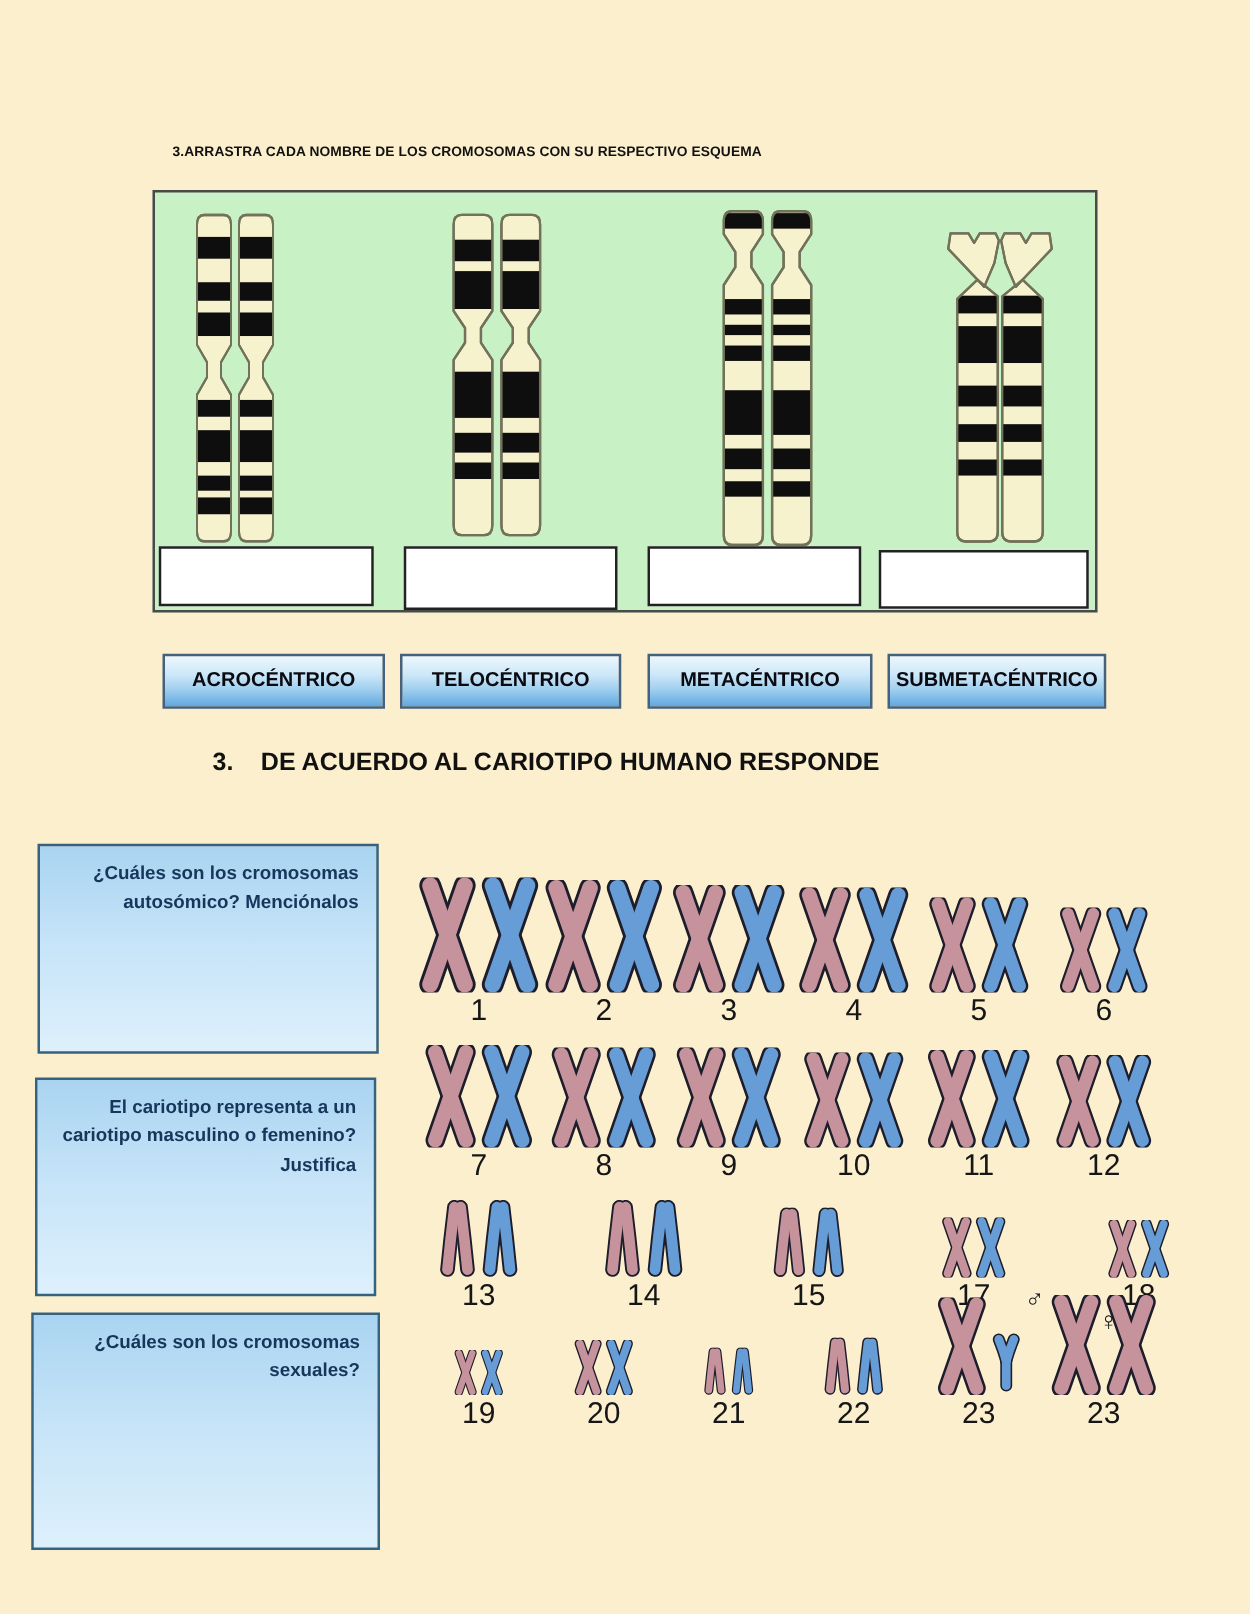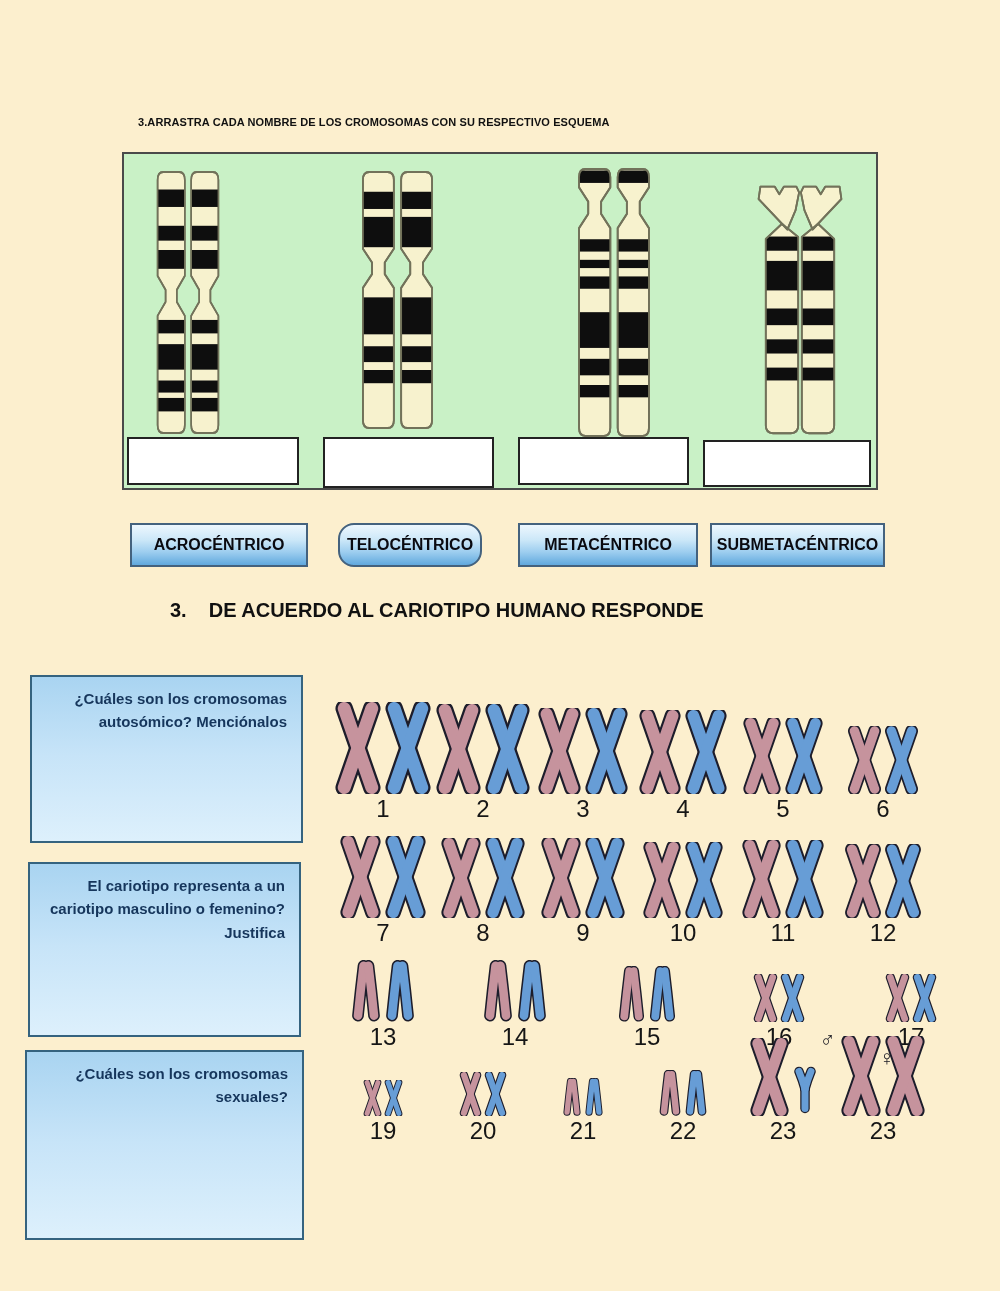--- a/index.html
+++ b/index.html
@@ -19,21 +19,21 @@
   .dropbox{position:absolute;background:#ffffff;border:2px solid #222;box-sizing:border-box;}
   .db1{left:3px;top:283px;width:172px;height:48px;}
   .db2{left:199px;top:283px;width:171px;height:51px;}
   .db3{left:394px;top:283px;width:171px;height:48px;}
   .db4{left:579px;top:286px;width:168px;height:47px;}
   .chip{position:absolute;top:523px;height:44px;display:flex;align-items:center;justify-content:center;
     font-weight:bold;font-size:16px;color:#0a0a10;
     background:linear-gradient(180deg,#EDF7FE 0%,#CBE7F8 38%,#9CCDEF 68%,#61A9DE 100%);
     border:2px solid #44627e;box-sizing:border-box;cursor:grab;}
   .c1{left:130px;width:178px;}
-  .c2{left:338px;width:144px;border-radius:16px;}
+  .c2{left:320px;width:177px;}
   .c3{left:518px;width:180px;}
   .c4{left:710px;width:175px;}
   .title2{position:absolute;left:170px;top:599px;font-size:20px;font-weight:bold;color:#111;}
   .title2 .num{margin-right:22px;}
   .qbox{position:absolute;background:linear-gradient(180deg,#A9D4F1 0%,#C7E4F8 48%,#DDF0FC 100%);
     border:2px solid #35637f;box-sizing:border-box;text-align:center;}
   .q1{left:30px;top:675px;width:273px;height:168px;}
   .q2{left:28px;top:862px;width:273px;height:175px;}
   .q3{left:25px;top:1050px;width:279px;height:190px;}
   .qtext{margin:10px 14px 0;font-weight:bold;font-size:15px;color:#16365c;line-height:1.55;text-align:right;}
@@ -444,37 +444,20 @@
             <path d="M11 7 Q26 50 41 93" fill="none" stroke="#C6939D" stroke-width="14" stroke-linecap="round"></path>
             <path d="M41 7 Q26 50 11 93" fill="none" stroke="#C6939D" stroke-width="14" stroke-linecap="round"></path>
           </svg>
           <svg viewBox="0 0 52 100" width="25" height="48">
             <path d="M11 7 Q26 50 41 93" fill="none" stroke="#1d1d2b" stroke-width="19" stroke-linecap="round"></path>
             <path d="M41 7 Q26 50 11 93" fill="none" stroke="#1d1d2b" stroke-width="19" stroke-linecap="round"></path>
             <path d="M11 7 Q26 50 41 93" fill="none" stroke="#679DD6" stroke-width="14" stroke-linecap="round"></path>
             <path d="M41 7 Q26 50 11 93" fill="none" stroke="#679DD6" stroke-width="14" stroke-linecap="round"></path>
           </svg>
         </div>
-        <div class="knum">16</div>
-      </div>
-      <div class="kcell">
-        <div class="pair">
-          <svg viewBox="0 0 52 100" width="25" height="48">
-            <path d="M11 7 Q26 50 41 93" fill="none" stroke="#1d1d2b" stroke-width="19" stroke-linecap="round"></path>
-            <path d="M41 7 Q26 50 11 93" fill="none" stroke="#1d1d2b" stroke-width="19" stroke-linecap="round"></path>
-            <path d="M11 7 Q26 50 41 93" fill="none" stroke="#C6939D" stroke-width="14" stroke-linecap="round"></path>
-            <path d="M41 7 Q26 50 11 93" fill="none" stroke="#C6939D" stroke-width="14" stroke-linecap="round"></path>
-          </svg>
-          <svg viewBox="0 0 52 100" width="25" height="48">
-            <path d="M11 7 Q26 50 41 93" fill="none" stroke="#1d1d2b" stroke-width="19" stroke-linecap="round"></path>
-            <path d="M41 7 Q26 50 11 93" fill="none" stroke="#1d1d2b" stroke-width="19" stroke-linecap="round"></path>
-            <path d="M11 7 Q26 50 41 93" fill="none" stroke="#679DD6" stroke-width="14" stroke-linecap="round"></path>
-            <path d="M41 7 Q26 50 11 93" fill="none" stroke="#679DD6" stroke-width="14" stroke-linecap="round"></path>
-          </svg>
-        </div>
         <div class="knum">17</div>
       </div>
       <div class="kcell">
         <div class="pair">
           <svg viewBox="0 0 52 100" width="24" height="46">
             <path d="M11 7 Q26 50 41 93" fill="none" stroke="#1d1d2b" stroke-width="19" stroke-linecap="round"></path>
             <path d="M41 7 Q26 50 11 93" fill="none" stroke="#1d1d2b" stroke-width="19" stroke-linecap="round"></path>
             <path d="M11 7 Q26 50 41 93" fill="none" stroke="#C6939D" stroke-width="14" stroke-linecap="round"></path>
             <path d="M41 7 Q26 50 11 93" fill="none" stroke="#C6939D" stroke-width="14" stroke-linecap="round"></path>
           </svg>

